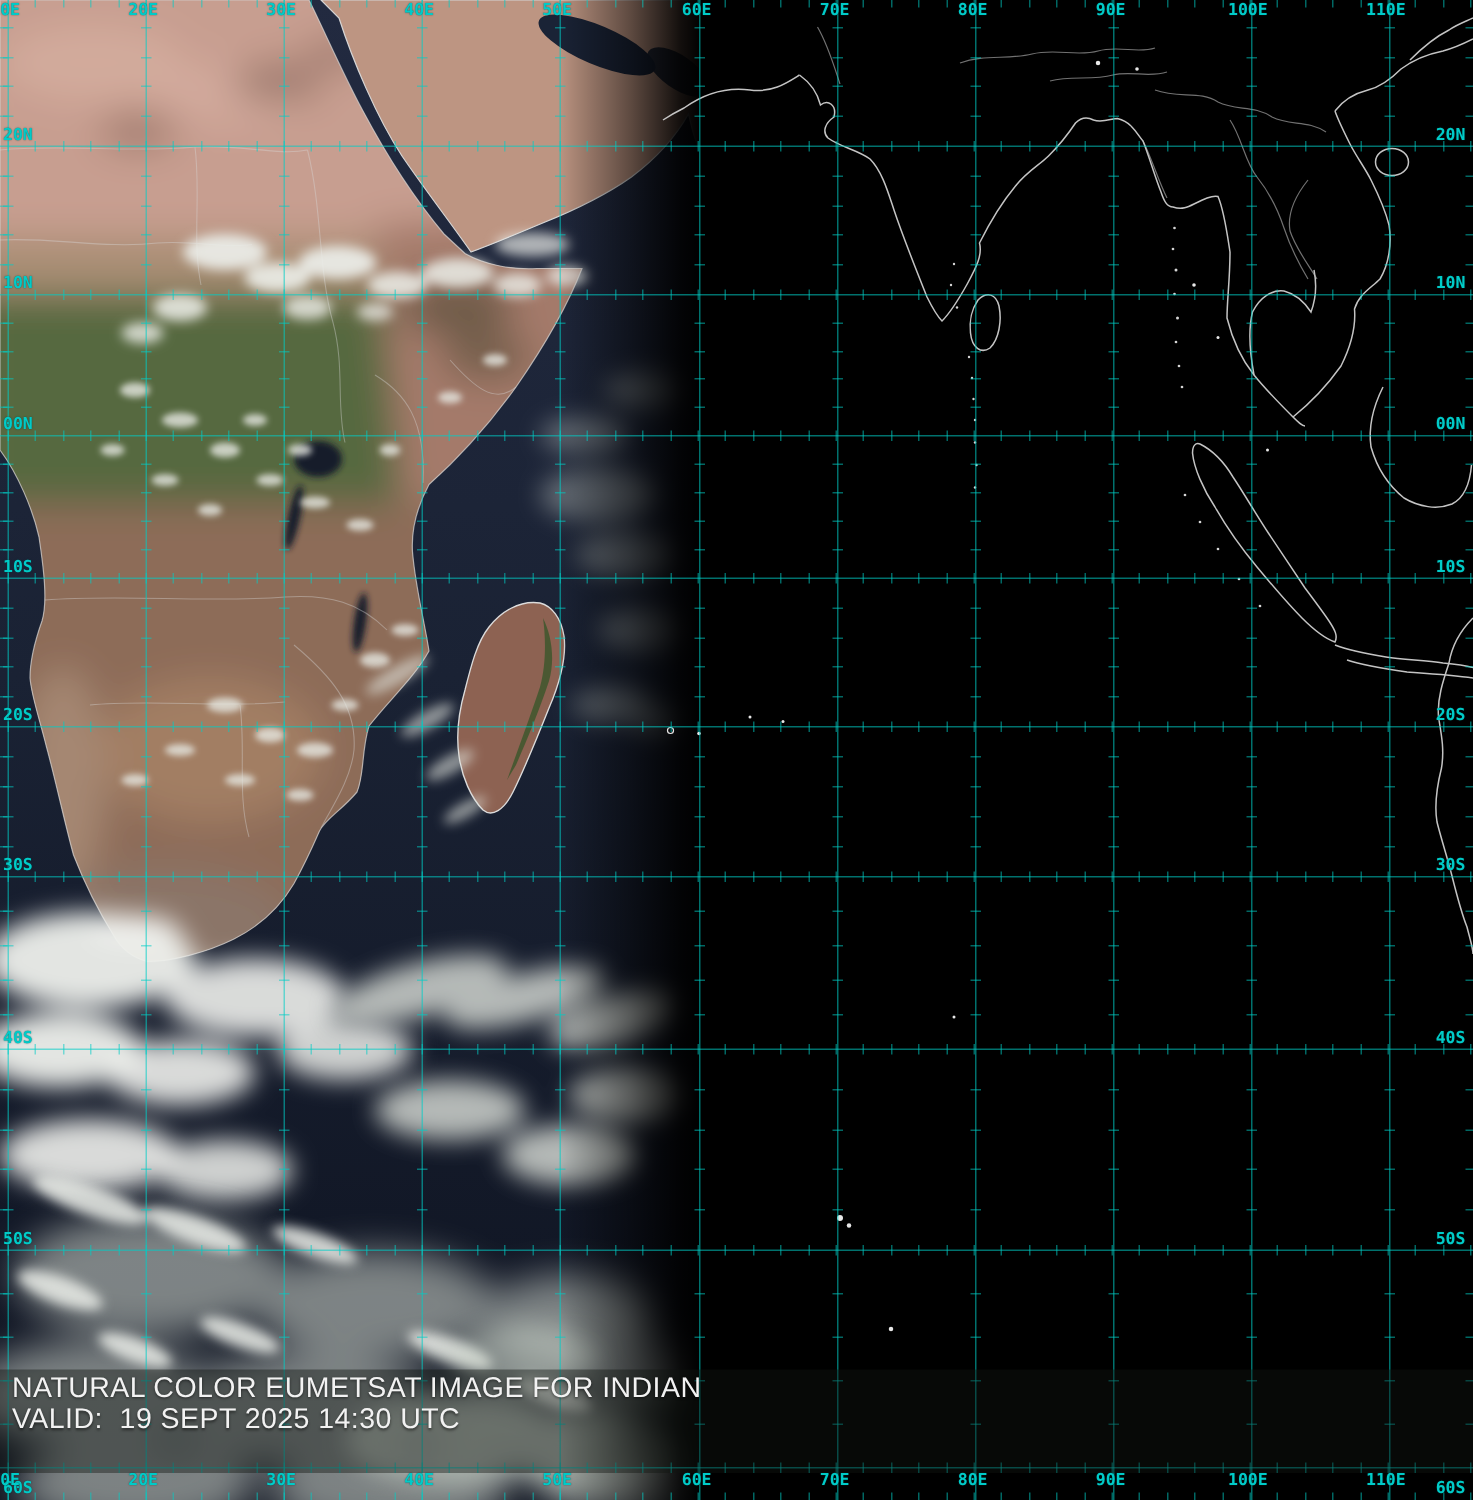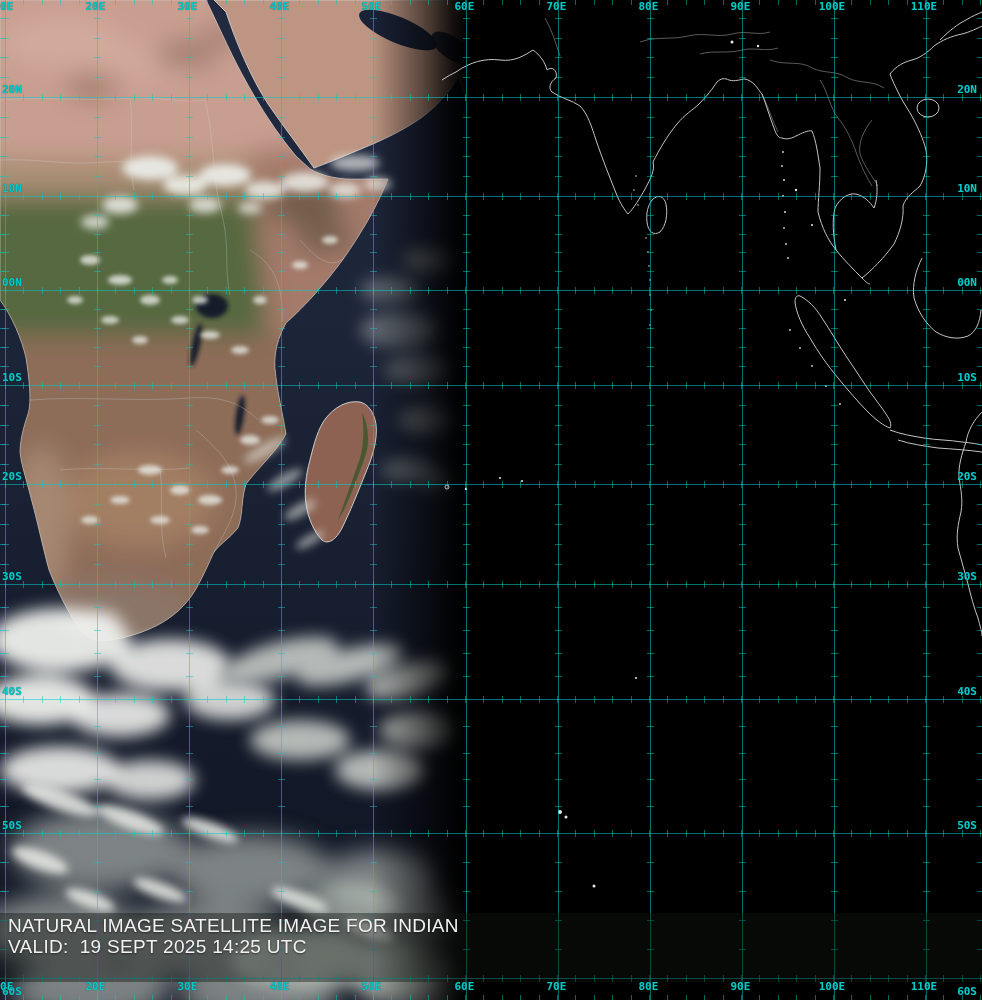--- a/index.html
+++ b/index.html
@@ -1452,17 +1452,17 @@
       <div class="edge-tick-h" style="left: 0px; top: 57.4px;"></div>
       <div class="edge-tick-h" style="left: 977px; top: 57.4px;"></div>
       <div class="edge-tick-h" style="left: 0px; top: 37.6px;"></div>
       <div class="edge-tick-h" style="left: 977px; top: 37.6px;"></div>
       <div class="edge-tick-h" style="left: 0px; top: 17.8px;"></div>
       <div class="edge-tick-h" style="left: 977px; top: 17.8px;"></div>
     </div>
 
   <div class="caption-band"></div>
   <div class="caption">
-    <div>NATURAL IMAGE SATELLITE IMAGE FOR INDIAN</div>
-    <div>VALID:  19 SEPT 2025 14:25 UTC</div>
+    <div>NATURAL COLOR EUMETSAT IMAGE FOR INDIAN</div>
+    <div>VALID:  19 SEPT 2025 14:30 UTC</div>
   </div>
 
 </div>
 
 </body></html>

